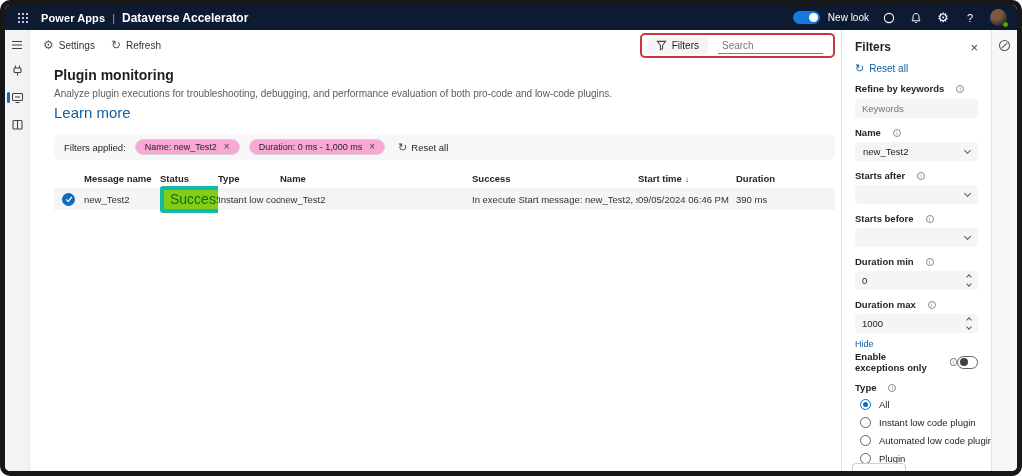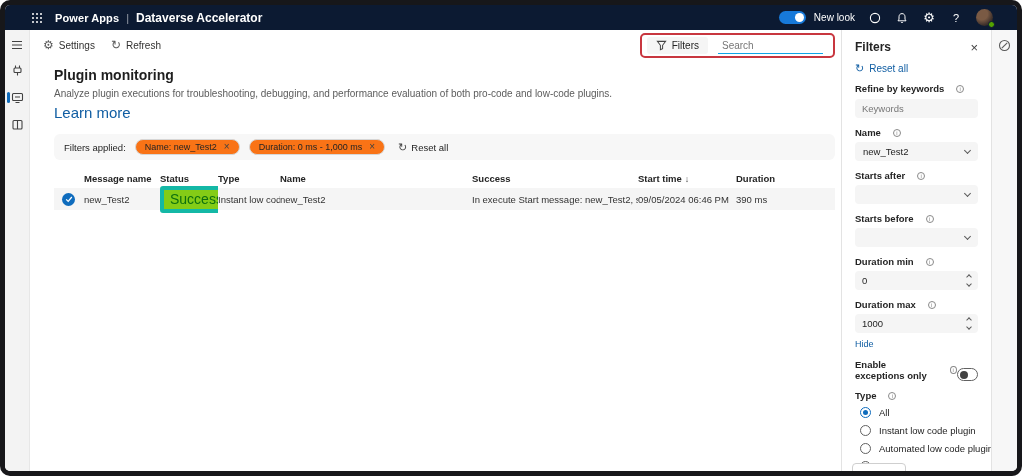--- a/index.html
+++ b/index.html
@@ -9,21 +9,21 @@
     font-family: "Liberation Sans", sans-serif;
     -webkit-font-smoothing: antialiased;
   }
   .frame {
     width: 1022px; height: 476px; border: 5px solid #17171a; border-radius: 10px;
     background: #fff; overflow: hidden; display: flex; flex-direction: column;
   }
   
   .top-header {
     height: 25px; flex: 0 0 25px; background: #0c1a32; color: #fff;
-    display: flex; align-items: center; padding: 0 24px; gap: 0;
+    display: flex; align-items: center; padding: 0 10px; gap: 0;
   }
   .waffle { width: 12px; height: 12px; margin: 0 12px 0 2px; display: block; cursor: pointer; }
   .app-name { font-size: 11px; font-weight: 700; letter-spacing: .1px; cursor: pointer; }
   .app-sep { margin: 0 7px; color: rgba(255,255,255,.55); font-size: 11px; }
   .app-subtitle { font-size: 12px; font-weight: 700; }
   .header-right { margin-left: auto; display: flex; align-items: center; gap: 13px; }
   .toggle-on { width: 27px; height: 13px; border-radius: 7px; background: #1779d9; position: relative; cursor: pointer; }
   .toggle-on .knob { position: absolute; right: 2px; top: 2px; width: 9px; height: 9px; border-radius: 50%; background: #fff; }
   .newlook-label { font-size: 10px; color: #fff; margin-left: -5px; }
   .hicon { width: 14px; height: 14px; display: flex; align-items: center; justify-content: center; color: #fff; font-size: 11px; cursor: pointer; }
@@ -53,21 +53,21 @@
     padding: 3px 4px 2px; background: transparent; color: #242424; font-family: inherit; outline: none; }
   .search-input::placeholder { color: #767676; }
   
   .content { padding: 2px 6px 0 24px; flex: 1; min-height: 0; }
   .page-title { font-size: 14px; font-weight: 700; color: #1f1f1f; margin-top: 8px; }
   .page-desc { font-size: 10px; color: #5c5c5c; margin-top: 5px; }
   .learn-more { font-size: 15px; color: #115ea3; margin-top: 5px; display: inline-block; text-decoration: none; cursor: pointer; }
   .applied-bar { margin-top: 12px; height: 26px; background: #f7f7f7; border-radius: 6px;
     display: flex; align-items: center; gap: 9px; padding: 0 10px; }
   .applied-label { font-size: 9.5px; color: #242424; }
-  .chip { display: flex; align-items: center; gap: 7px; border: 1px solid #d6d6d6; background: #f97316;
+  .chip { display: flex; align-items: center; gap: 7px; border: 1px solid #d6d6d6; background: #f9a8d4;
     border-radius: 10px; padding: 2px 9px; font-size: 9px; color: #242424; cursor: pointer; }
   .chip-x { font-size: 10px; color: #424242; line-height: 1; cursor: pointer; }
   .reset-all { display: flex; align-items: center; gap: 4px; font-size: 9.5px; color: #242424; margin-left: 4px;
     background: none; border: none; cursor: pointer; font-family: inherit; }
   .reset-ico { font-size: 11px; color: #424242; line-height: 1; }
   
   .t-head, .t-row { display: grid; grid-template-columns: 30px 76px 58px 62px 192px 166px 98px 1fr; align-items: center; }
   .t-head { margin-top: 8px; height: 20px; font-size: 9.5px; font-weight: 700; color: #242424; }
   .t-head > div { padding-right: 6px; white-space: nowrap; overflow: hidden; }
   .sort-arrow { font-weight: 400; color: #424242; margin-left: 3px; font-size: 9px; }
@@ -96,21 +96,21 @@
     align-items: center; justify-content: space-between; padding: 0 8px; font-size: 9.5px; color: #242424; cursor: pointer; }
   .chev { width: 5px; height: 5px; border-right: 1.2px solid #5a5a5a; border-bottom: 1.2px solid #5a5a5a;
     transform: rotate(45deg); margin-top: -3px; }
   .fp-spin { width: 100%; height: 19px; background: #f5f5f5; border-radius: 4px; display: flex;
     align-items: center; padding: 0 7px; }
   .fp-spin input { background: transparent; border: none; font-size: 9.5px; color: #242424; width: 70px; font-family: inherit; outline: none; }
   .spin-arrows { margin-left: auto; display: flex; flex-direction: column; gap: 3px; align-items: center; cursor: pointer; }
   .chev-up { width: 4px; height: 4px; border-left: 1.1px solid #5a5a5a; border-top: 1.1px solid #5a5a5a; transform: rotate(45deg); }
   .chev-dn { width: 4px; height: 4px; border-right: 1.1px solid #5a5a5a; border-bottom: 1.1px solid #5a5a5a; transform: rotate(45deg); }
   .fp-hide { font-size: 9px; color: #115ea3; margin-top: 5px; display: inline-block; cursor: pointer; }
-  .fp-toggle-row { display: flex; align-items: flex-end; justify-content: space-between; margin-top: 8px; }
+  .fp-toggle-row { display: flex; align-items: center; justify-content: space-between; }
   .toggle-off { width: 26px; height: 13px; border-radius: 7px; border: 1px solid #616161; background: #fff; position: relative; cursor: pointer; }
   .toggle-off .knob { position: absolute; left: 2px; top: 1.5px; width: 8px; height: 8px; border-radius: 50%; background: #424242; }
   .radio-row { display: flex; align-items: center; gap: 8px; margin: 5px 0 0 5px; height: 13px; cursor: pointer; }
   .radio { width: 11px; height: 11px; border-radius: 50%; border: 1px solid #616161; background: #fff; flex: 0 0 11px; }
   .radio.checked { border: 1px solid #0f6cbd; display: flex; align-items: center; justify-content: center; }
   .radio.checked::after { content: ""; width: 5.5px; height: 5.5px; border-radius: 50%; background: #0f6cbd; }
   .radio-label { font-size: 9.5px; color: #242424; white-space: nowrap; }
   .type-group { margin-top: 2px; }
   .panel-partial-btn { position: absolute; left: 10px; bottom: -8px; width: 54px; height: 16px;
     border: 1px solid #cfcfcf; border-radius: 4px; background: #fff; }

